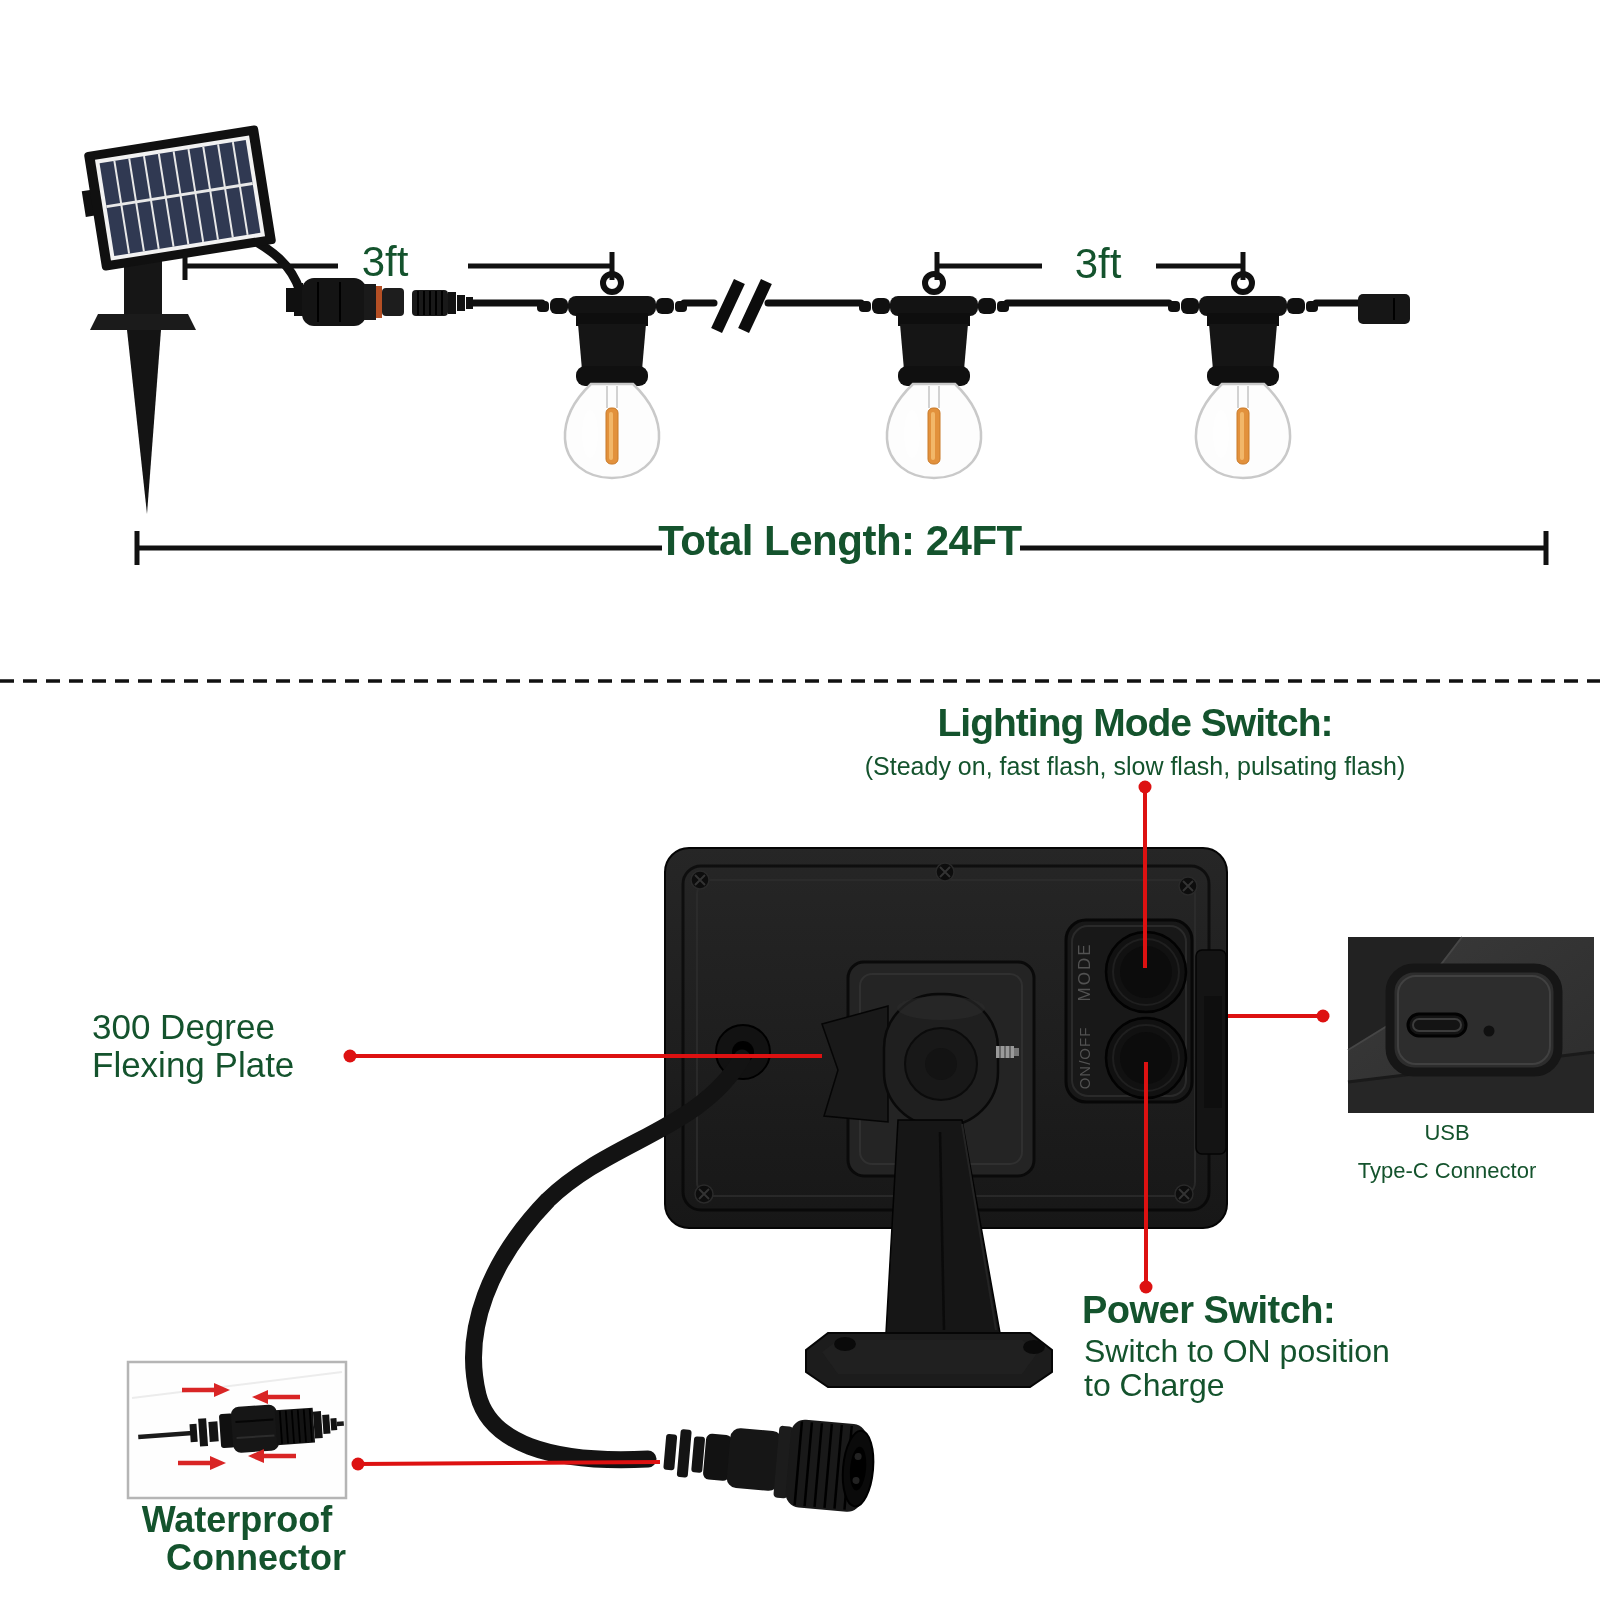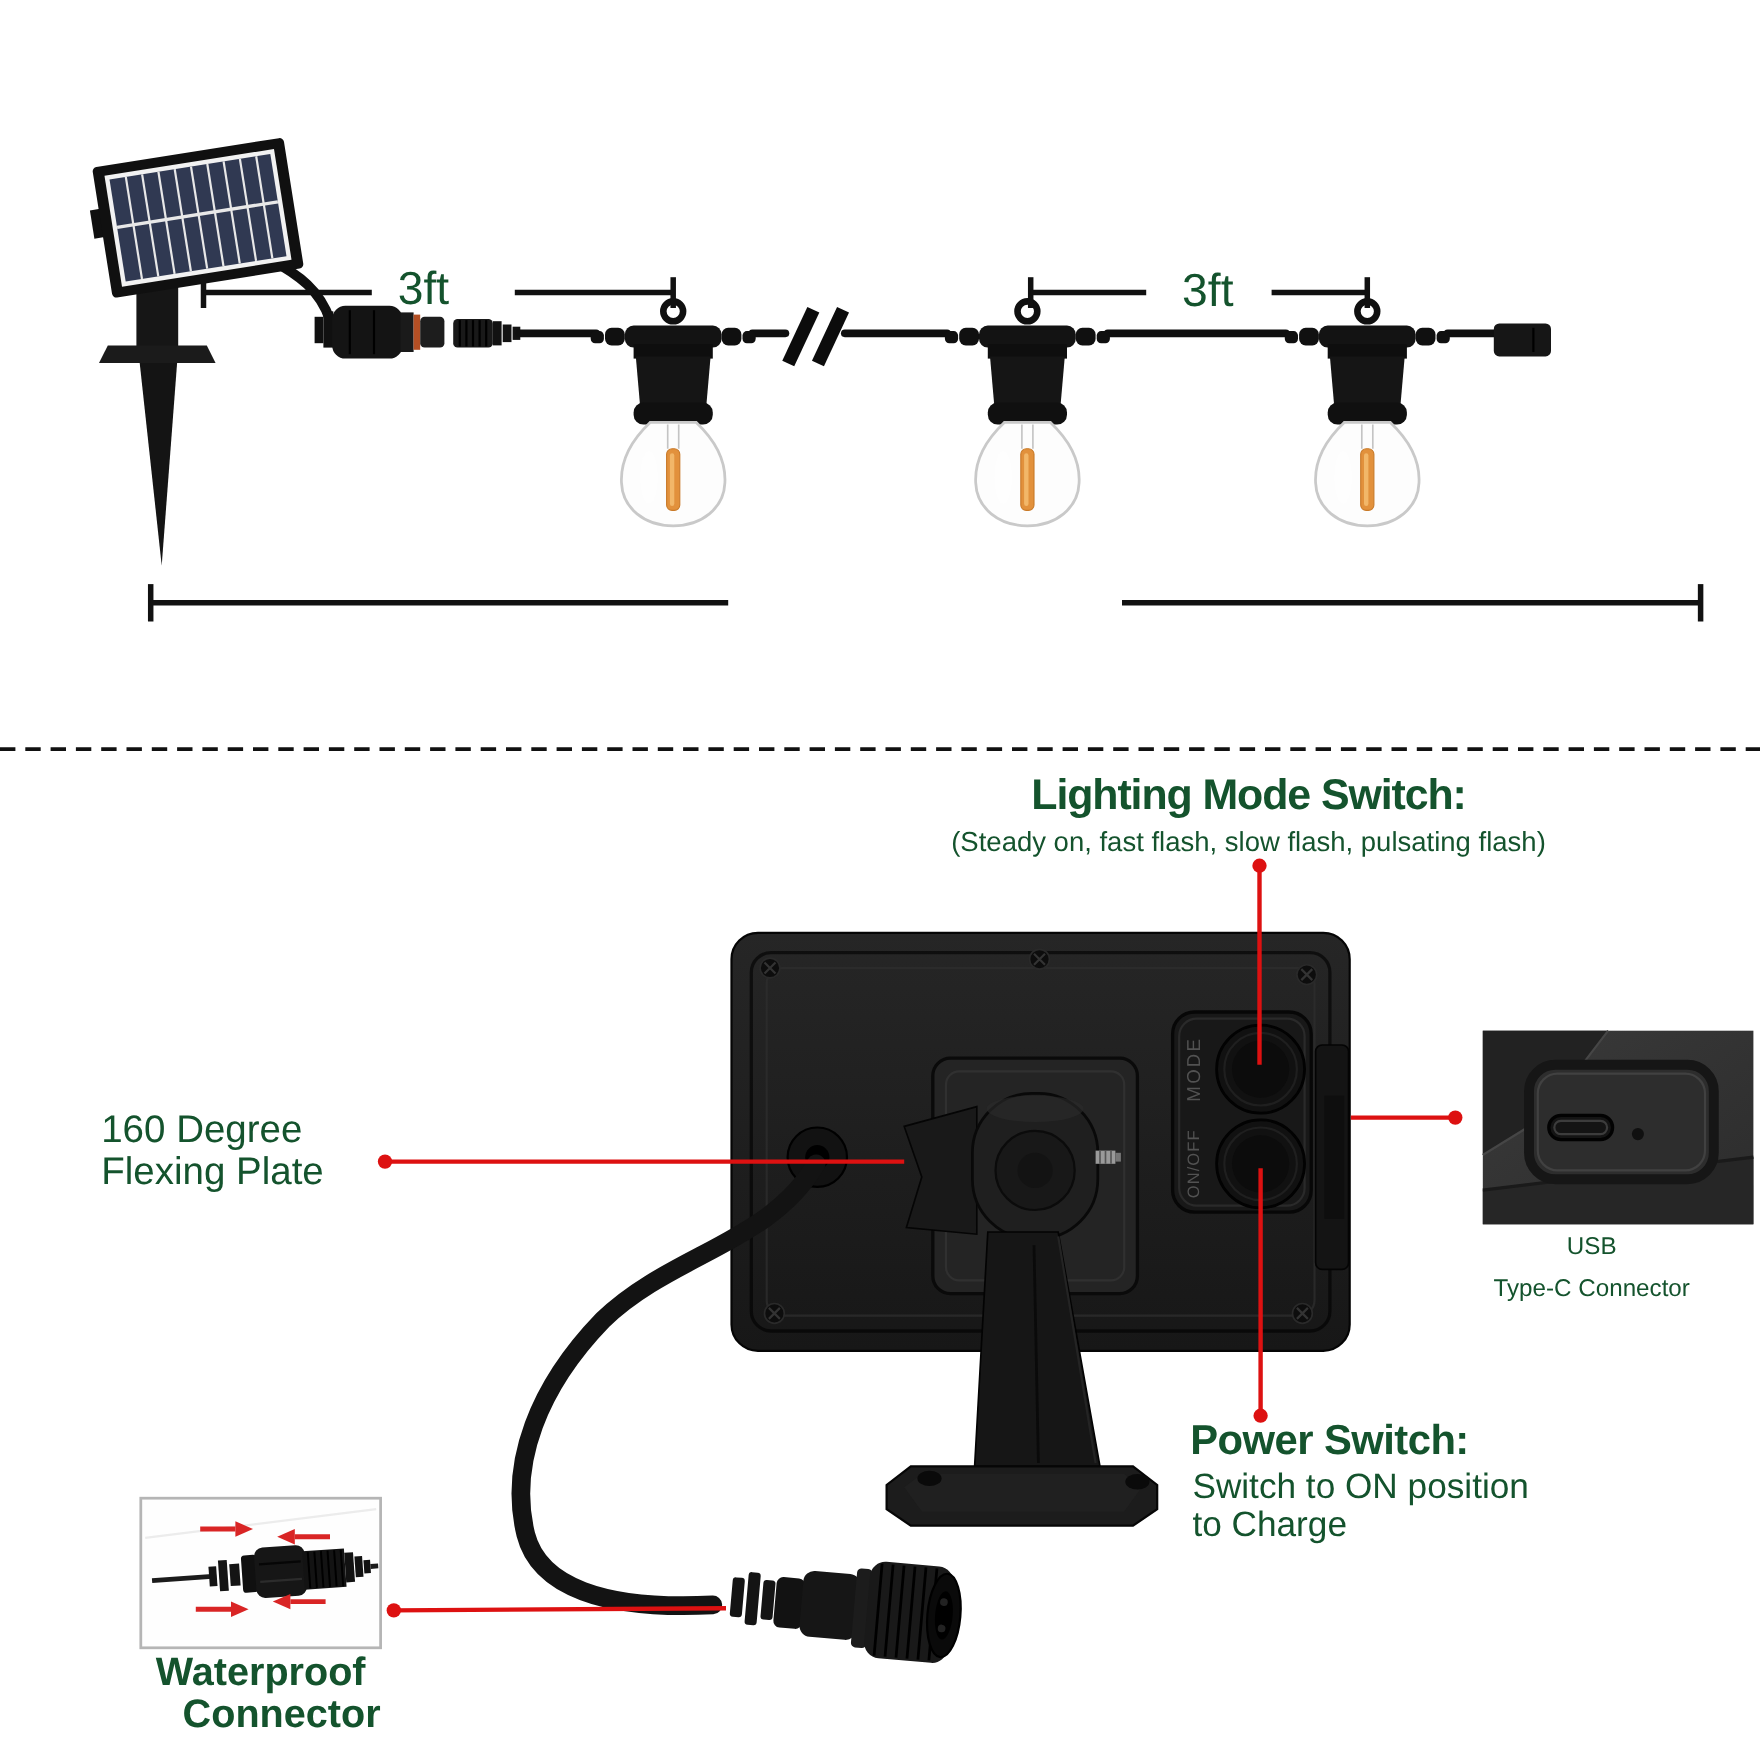--- a/index.html
+++ b/index.html
@@ -300,25 +300,26 @@
     <circle cx="1145" cy="787" r="6.5"></circle>
     <circle cx="1323" cy="1016" r="6.5"></circle>
     <circle cx="1146" cy="1287" r="6.5"></circle>
     <circle cx="350" cy="1056" r="6.5"></circle>
     <circle cx="358" cy="1464" r="6.5"></circle>
   </g>
 </svg>
 
 <div class="txt dim-label ctr" style="left:325px;top:238px;width:120px;">3ft</div>
 <div class="txt dim-label ctr" style="left:1038px;top:240px;width:120px;">3ft</div>
+<div class="txt total-label ctr" style="left:640px;top:517px;width:400px;">Total Length: 24FT</div>
 
 <div class="txt h-bold ctr" style="left:885px;top:701px;width:500px;">Lighting Mode Switch:</div>
 <div class="txt h-sub ctr" style="left:860px;top:752px;width:550px;">(Steady on, fast flash, slow flash, pulsating flash)</div>
 
-<div class="txt callout" style="left:92px;top:1008px;">160 Degree</div>
+<div class="txt callout" style="left:92px;top:1008px;">300 Degree</div>
 <div class="txt callout" style="left:92px;top:1046px;">Flexing Plate</div>
 
 <div class="txt callout-med ctr" style="left:1330px;top:1120px;width:234px;">USB</div>
 <div class="txt callout-med ctr" style="left:1330px;top:1158px;width:234px;">Type-C Connector</div>
 
 <div class="txt pw-sub" style="left:1084px;top:1333px;">Switch to ON position</div>
 <div class="txt pw-title" style="left:1082px;top:1289px;">Power Switch:</div>
 <div class="txt pw-sub" style="left:1084px;top:1367px;">to Charge</div>
 
 <div class="txt wp-label ctr" style="left:128px;top:1499px;width:218px;">Waterproof</div>

